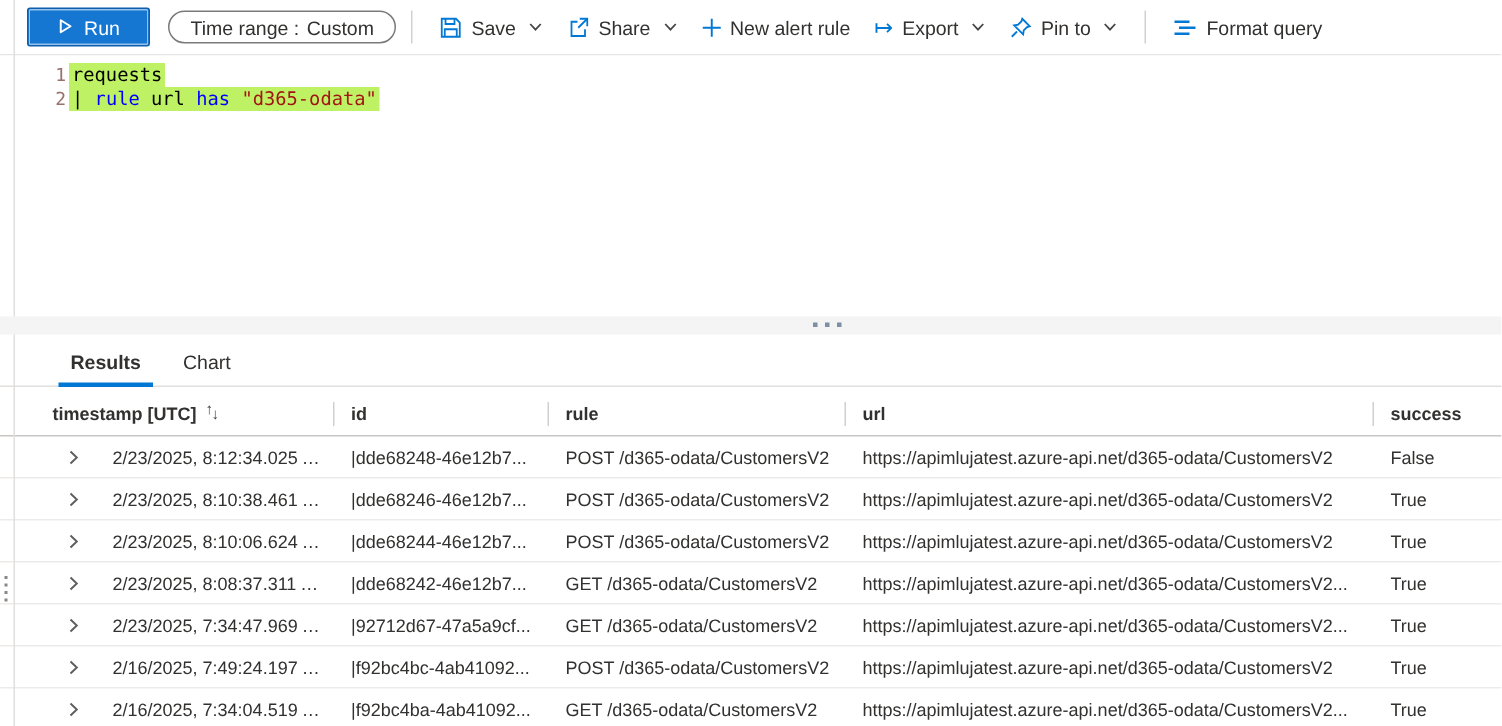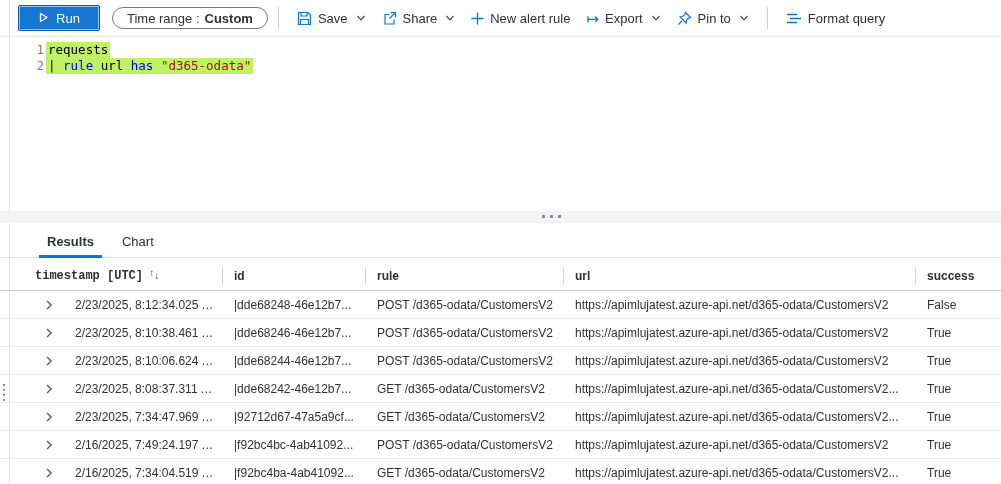--- a/index.html
+++ b/index.html
@@ -27,21 +27,21 @@
     display:flex;align-items:center;gap:7px;justify-content:center;
     background:#1677d2;color:#fff;border:1px solid #0b5fad;
     box-shadow:inset 0 0 0 1px rgba(255,255,255,.55);
     width:82px;height:26px;border-radius:2px;font-size:13px;cursor:pointer;
   }
   .time-pill{
     display:flex;align-items:center;gap:5px;margin-left:12px;
     border:1px solid #7a7a7a;border-radius:13px;height:22px;padding:0 14px;
     font-size:13px;cursor:pointer;background:#fff;
   }
-  .time-pill .val{font-weight:700;}
+  .time-pill .val{font-weight:400;}
   .tb-sep{width:1px;height:22px;background:#d1d1d1;margin:0 10px;}
   .tb-item{
     display:flex;align-items:center;gap:6px;padding:0 8px;height:28px;
     font-size:13px;color:var(--text);cursor:pointer;background:transparent;border:none;justify-content:center;
   }
   .tb-item .ico{color:var(--accent);display:flex;align-items:center;}
   .ico-text{color:var(--accent);font-size:15px;line-height:1;}
   .chev{margin-left:2px;display:flex;align-items:center;}
 
   
@@ -64,21 +64,21 @@
   .tab.active{font-weight:700;}
   .tab.active::after{content:"";position:absolute;left:-6px;right:-6px;bottom:-1px;height:3px;background:var(--accent);}
 
   
   .grid-header{
     display:grid;grid-template-columns:222px 143px 198px 352px 86px;
     height:30px;align-items:center;border-bottom:1px solid #c8c6c4;
     font-size:12px;font-weight:700;color:var(--text);margin-top:3px;
   }
   .h-cell{position:relative;padding-left:12px;display:flex;align-items:center;gap:6px;height:100%;}
-  .h-cell.first{padding-left:35px;font-family:Liberation Mono, monospace;}
+  .h-cell.first{padding-left:35px;}
   .h-cell:not(.first)::before{content:"";position:absolute;left:0;top:7px;width:1px;height:16px;background:#d2d0ce;}
   .sort-ico{font-size:10px;color:#484644;letter-spacing:-1px;font-weight:400;}
   .sort-ico .up{position:relative;top:-2px;}
   .sort-ico .dn{position:relative;top:1px;}
 
   .t-row{
     display:grid;grid-template-columns:57px 165px 143px 198px 352px 86px;
     height:28px;align-items:center;border-bottom:1px solid var(--line);
     font-size:12px;color:var(--text);cursor:pointer;
   }

